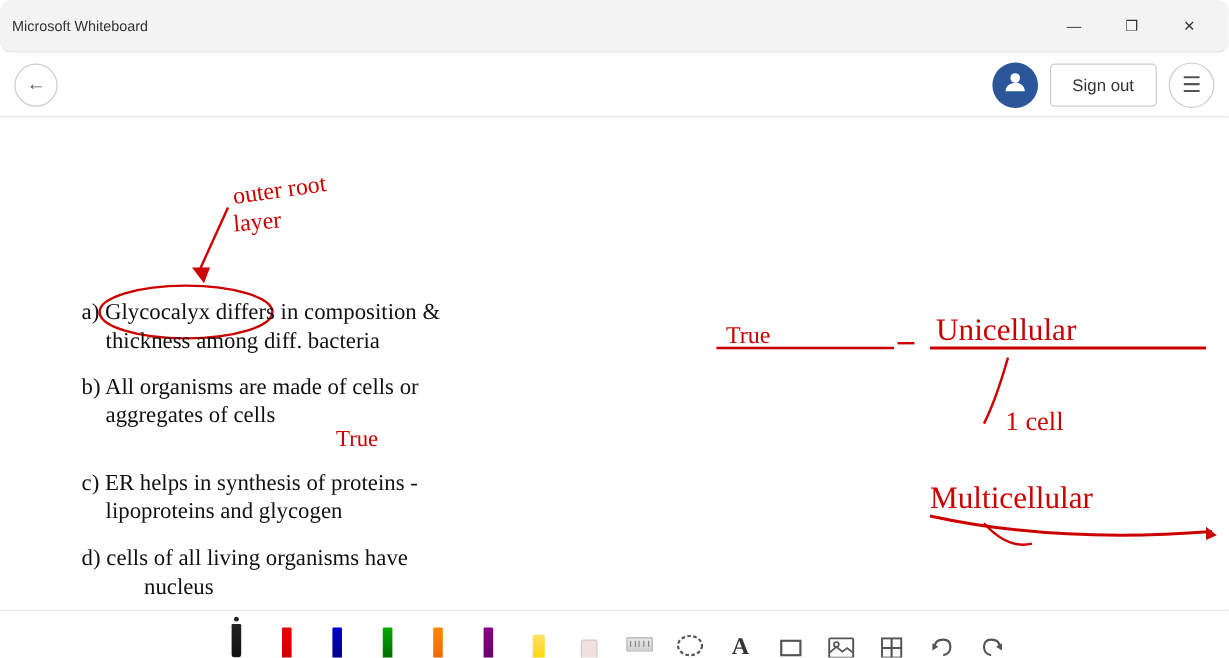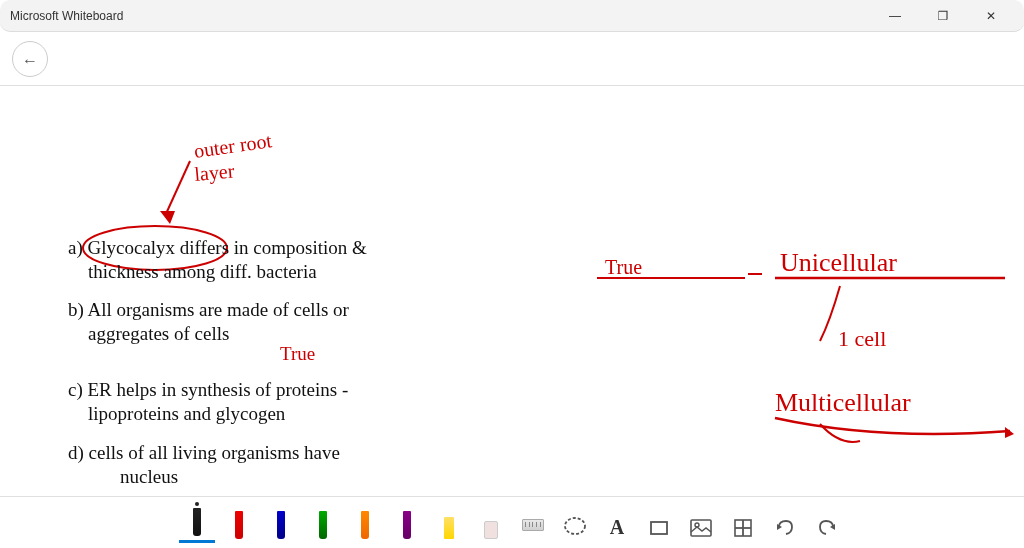--- a/index.html
+++ b/index.html
@@ -6,21 +6,21 @@
     body {
       width: 1024px;
       height: 548px;
       overflow: hidden;
       font-family: 'Segoe UI', Arial, sans-serif;
       background: #fff;
     }
 
     
     .titlebar {
-      height: 32px;
+      height: 44px;
       background: #f3f3f3;
       display: flex;
       align-items: center;
       padding: 0 10px;
       font-size: 12px;
       color: #333;
       border-bottom: 1px solid #ddd;
       border-radius: 10px;
     }
     .titlebar-title {
@@ -211,20 +211,34 @@
     <button class="titlebar-btn close">✕</button>
   </div>
 </div>
 
 <div class="toolbar">
   <div class="toolbar-left">
     <button class="back-btn">
       <span>←</span>
     </button>
   </div>
+  <div class="toolbar-right">
+    <button class="avatar-btn">
+      <span>
+        <svg width="20" height="20" viewBox="0 0 20 20" fill="white">
+          <circle cx="10" cy="7" r="4"></circle>
+          <path d="M2 18c0-4 3.6-7 8-7s8 3 8 7" fill="white"></path>
+        </svg>
+      </span>
+    </button>
+    <button class="sign-out-btn">Sign out</button>
+    <button class="menu-btn">
+      <span style="font-size:18px; line-height:1;">☰</span>
+    </button>
+  </div>
 </div>
 
 <div class="canvas-area">
   <svg class="wb-svg" viewBox="0 0 1024 410" xmlns="http://www.w3.org/2000/svg">
 
     <g fill="none" stroke="#c00" stroke-width="2">
 
       <path d="M190 75 L165 130" stroke="#c00" stroke-width="2"></path>
       <path d="M160 125 L170 138 L175 125" fill="#c00" stroke="none"></path>
     </g>

